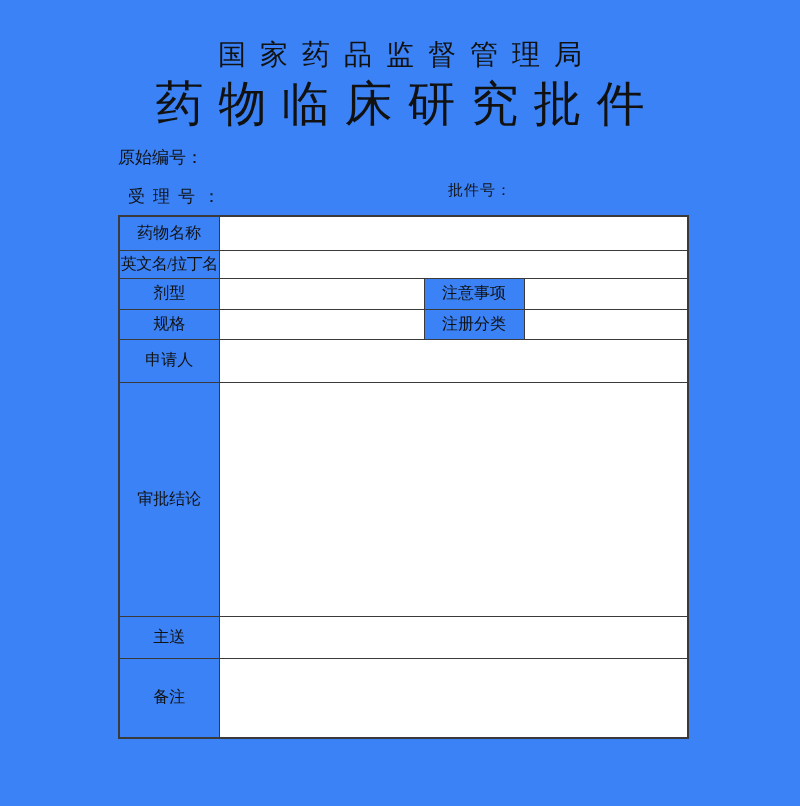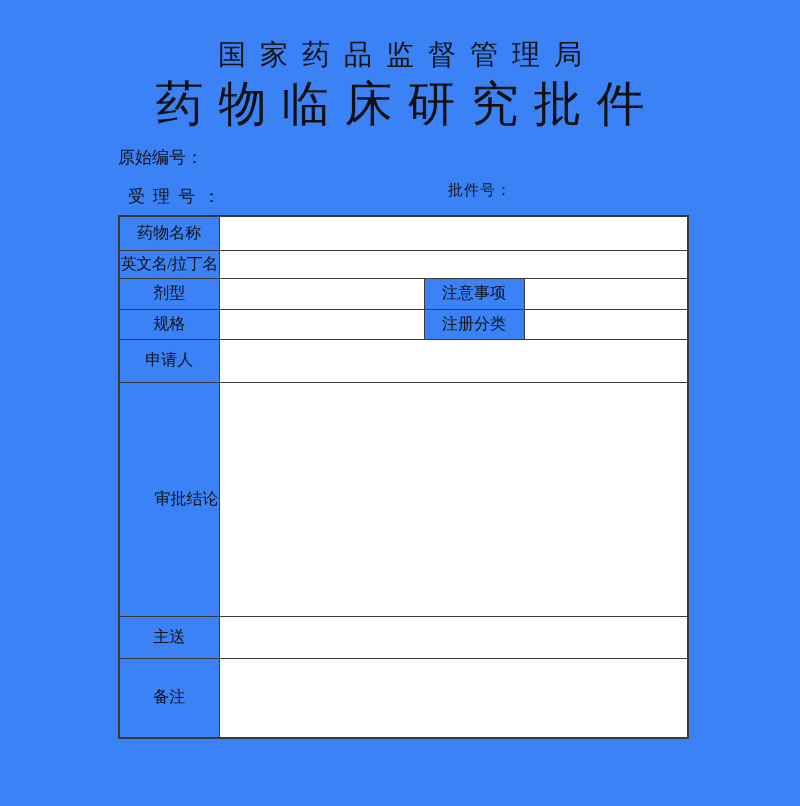--- a/index.html
+++ b/index.html
@@ -72,21 +72,21 @@
     text-align: center;
     white-space: nowrap;
   }
   td.lbl-sm {
     text-align: center;
     font-size: 14.5px;
     letter-spacing: -0.5px;
     white-space: nowrap;
   }
   td.lbl-top {
-    text-align: right;
+    text-align: center;
     vertical-align: top;
     padding-top: 20px;
     white-space: nowrap;
   }
   td.val { background: #ffffff; }
 </style>
 </head>
 <body>
 
 <div class="page">

